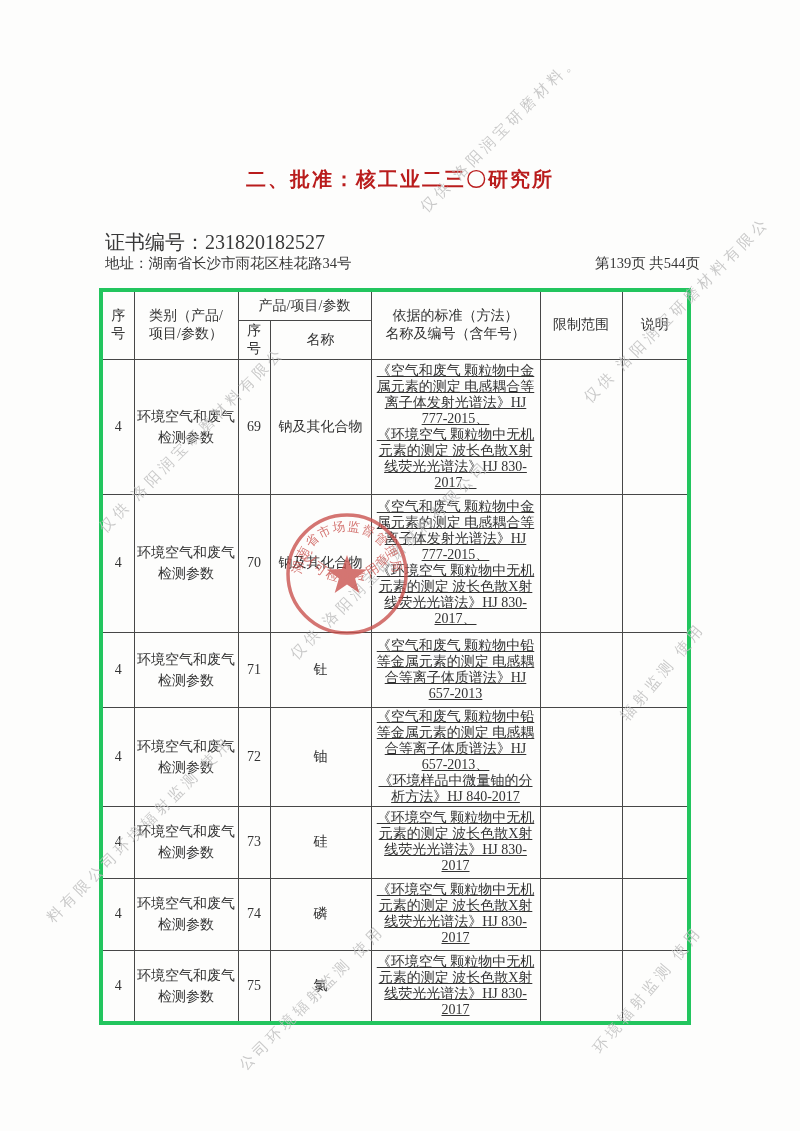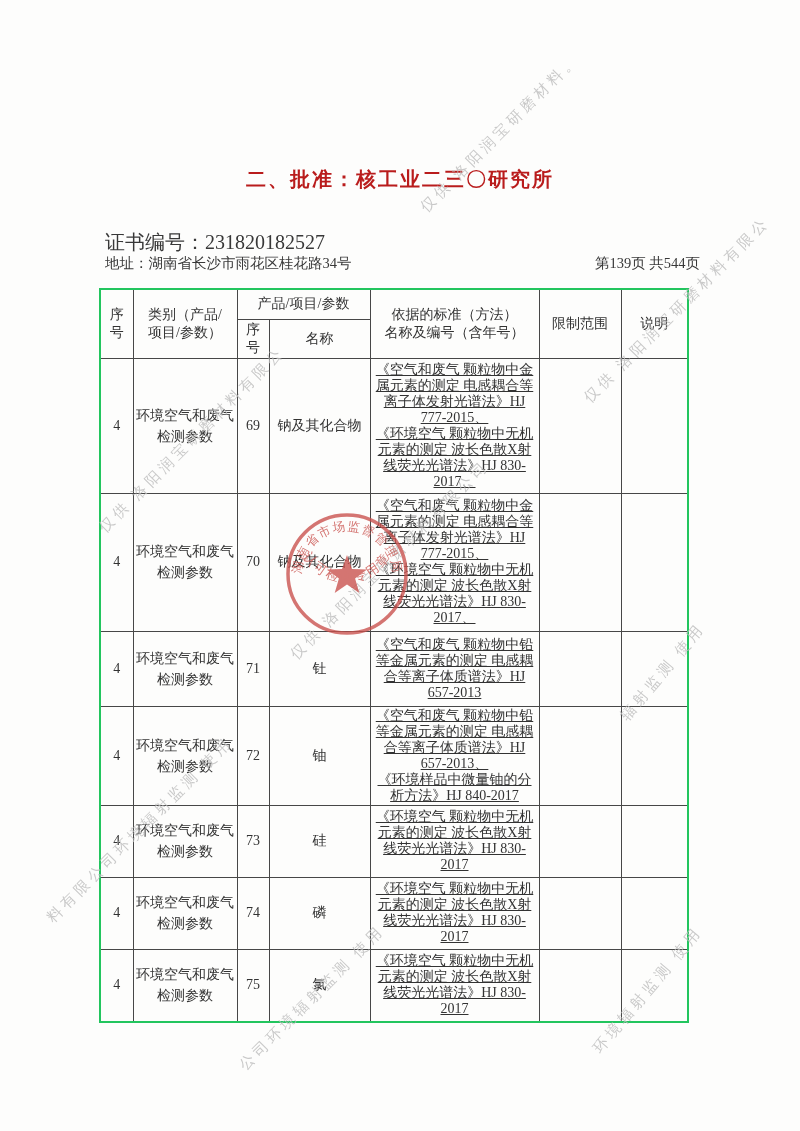--- a/index.html
+++ b/index.html
@@ -22,21 +22,21 @@
   
   table.cap{
     position:absolute;left:99px;top:288px;width:588px;
     border-collapse:collapse;table-layout:fixed;
     font-size:14px;color:#333;
   }
   table.cap th,table.cap td{
     border:1px solid #474747;padding:1px 2px;text-align:center;
     vertical-align:middle;font-weight:normal;overflow:hidden;
   }
-  table.cap{border:2px solid #22c55e;}
+  table.cap{border:4px solid #22c55e;}
   table.cap thead tr:first-child{height:30px;}
   table.cap thead tr:last-child{height:32px;}
   .prewrap{white-space:pre-line;margin-left:12px;}
   td.std{line-height:16px;white-space:pre-line;text-decoration:underline;}
   td.cat{line-height:21px;white-space:pre-line;}
   tbody tr:nth-child(1){height:135px;}
   tbody tr:nth-child(2){height:138px;}
   tbody tr:nth-child(3){height:75px;}
   tbody tr:nth-child(4){height:95px;}
   tbody tr:nth-child(5){height:72px;}

